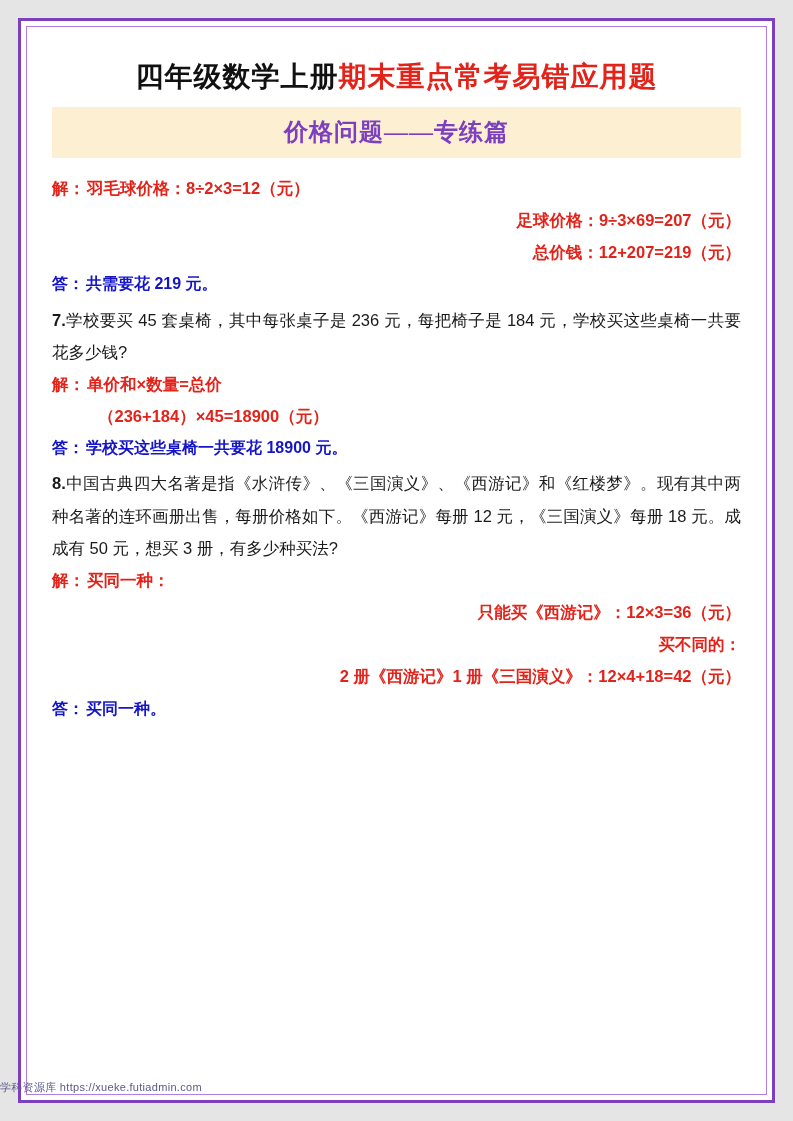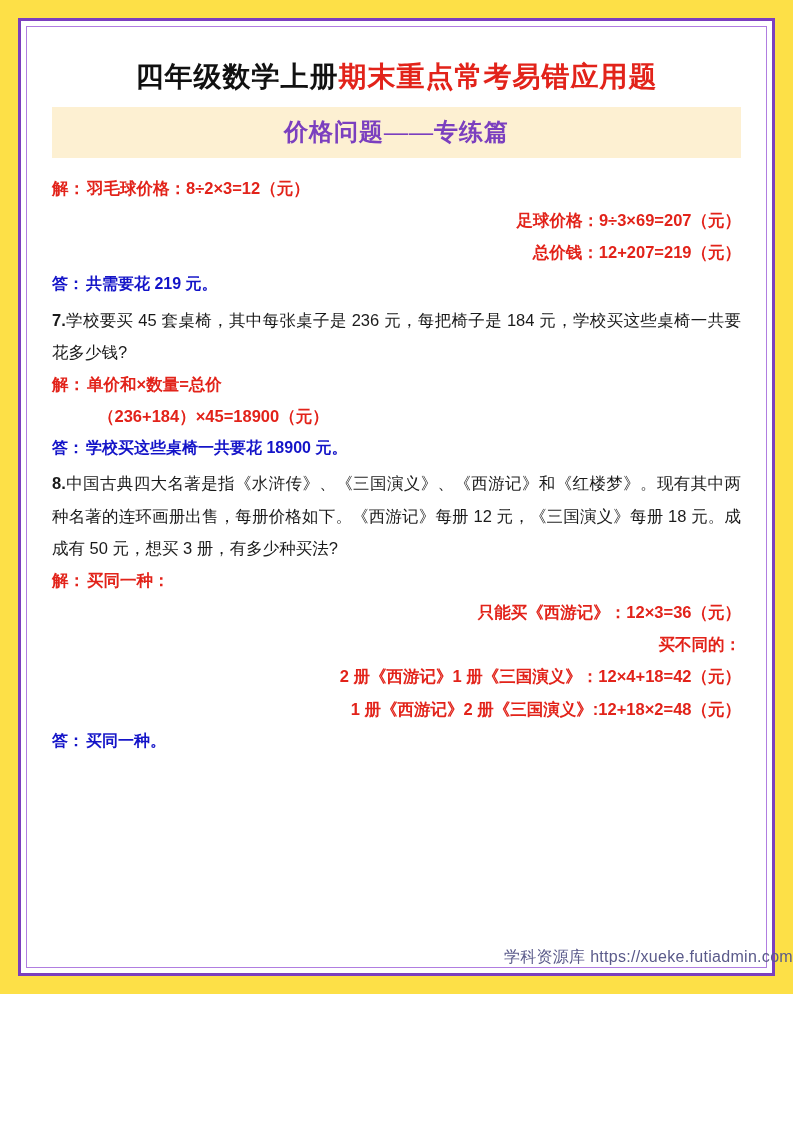--- a/index.html
+++ b/index.html
@@ -10,23 +10,23 @@
     width: 793px;
     height: 1121px;
     background: #ffffff;
     font-family: "Liberation Sans", sans-serif;
     -webkit-font-smoothing: antialiased;
   }
 
   .page {
     position: relative;
     width: 793px;
-    height: 994px;
-    box-sizing: border-box;
-    background: #fde047;
+    height: 1121px;
+    box-sizing: border-box;
+    background: #e5e5e5;
     padding-left: 46px;
   }
 
   
   .outer-frame {
     position: absolute;
     left: 18px;
     top: 18px;
     right: 18px;
     bottom: 18px;
@@ -114,22 +114,22 @@
     line-height: 1.95;
   }
   .label { margin-right: 2px; }
 
   
   .footer {
     position: absolute;
     left: 0;
     right: 0;
     bottom: 26px;
-    text-align: right;
-    font-size: 16px;
+    text-align: left;
+    font-size: 11px;
     color: #5a5a8a;
     letter-spacing: 0.3px;
     margin-top: 28px;
   }
 </style>
 </head>
 <body>
 
 <div class="page">
   <div class="outer-frame">
@@ -185,23 +185,20 @@
       </div>
       <div class="sol-line indent1">
         <span>只能买《西游记》：12×3=36（元）</span>
       </div>
       <div class="sol-line indent1">
         <span>买不同的：</span>
       </div>
       <div class="sol-line indent1">
         <span>2 册《西游记》1 册《三国演义》：12×4+18=42（元）</span>
       </div>
-      <div class="sol-line indent1">
-        <span>1 册《西游记》2 册《三国演义》:12+18×2=48（元）</span>
-      </div>
       <div class="ans-line">
         <span class="label">答：</span><span>买同一种。</span>
       </div>
     </div>
 
   </div>
 
   <div class="footer">学科资源库 https://xueke.futiadmin.com</div>
 </div>
 

